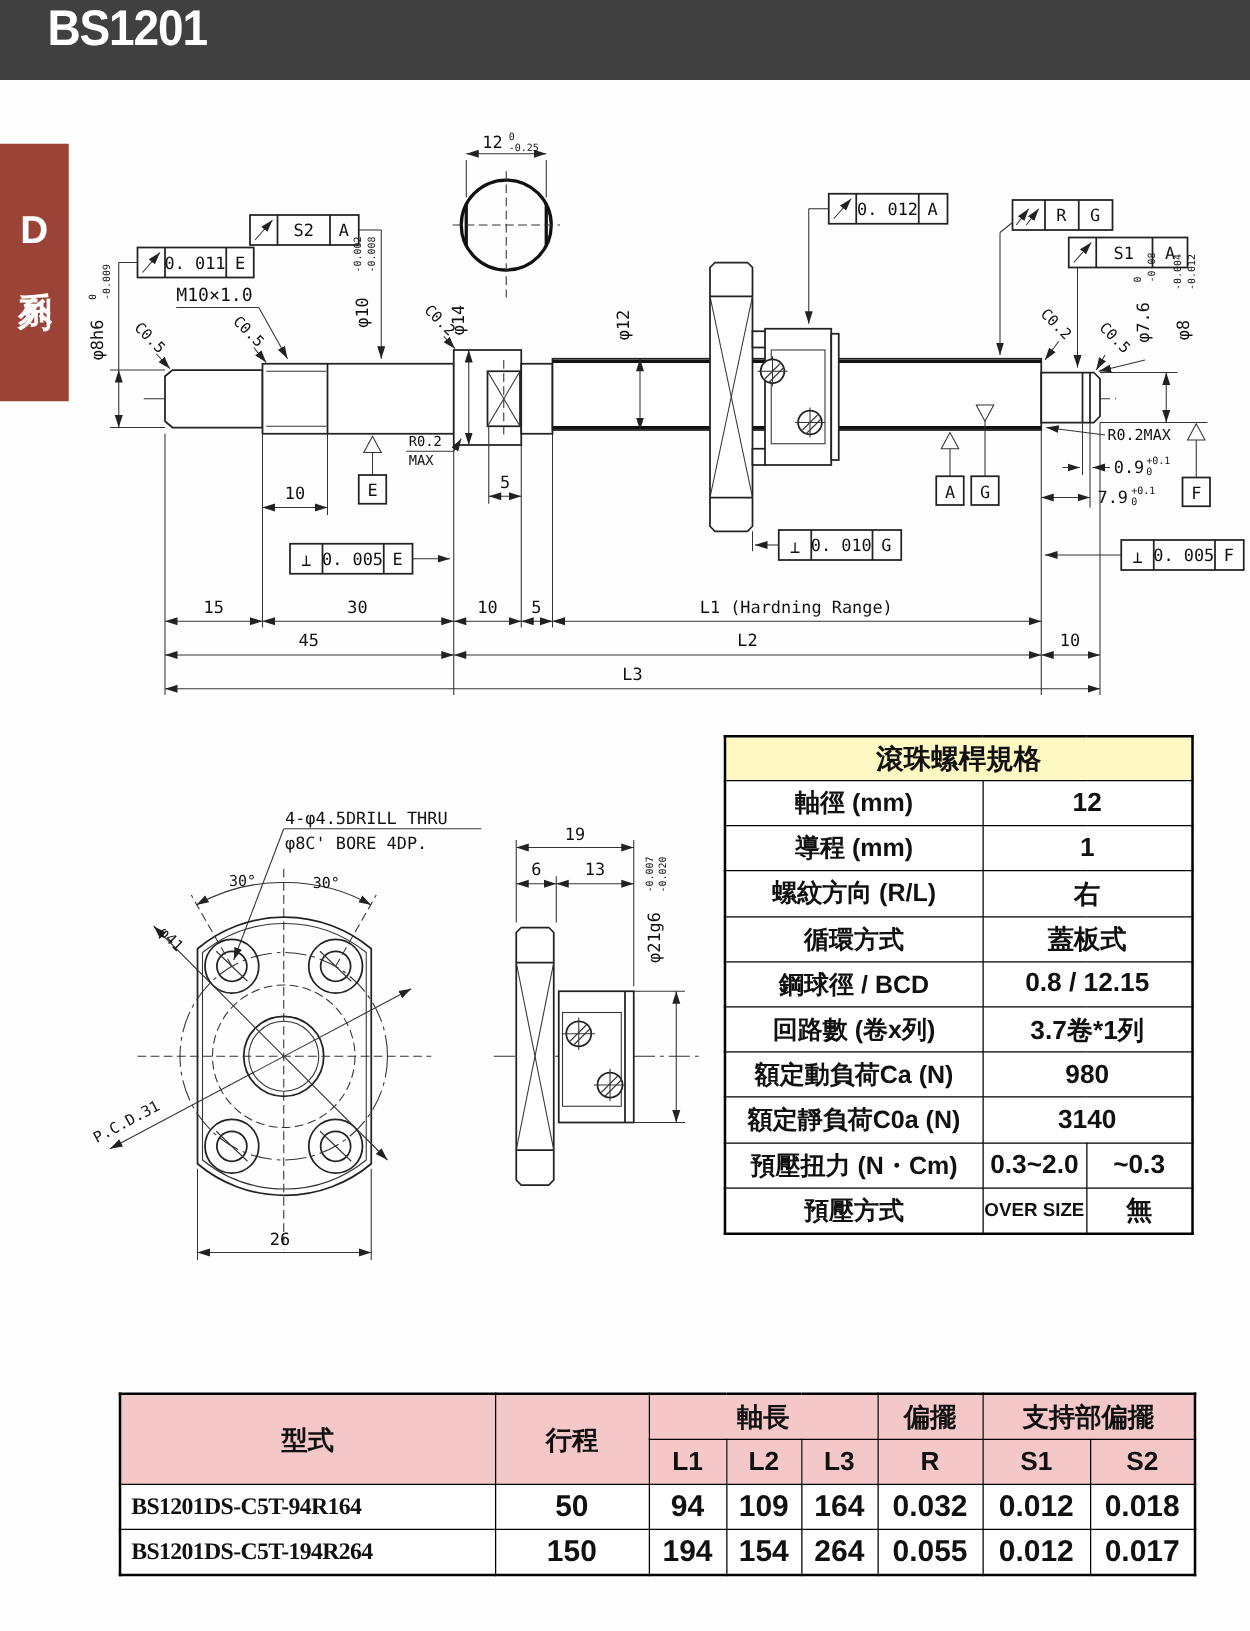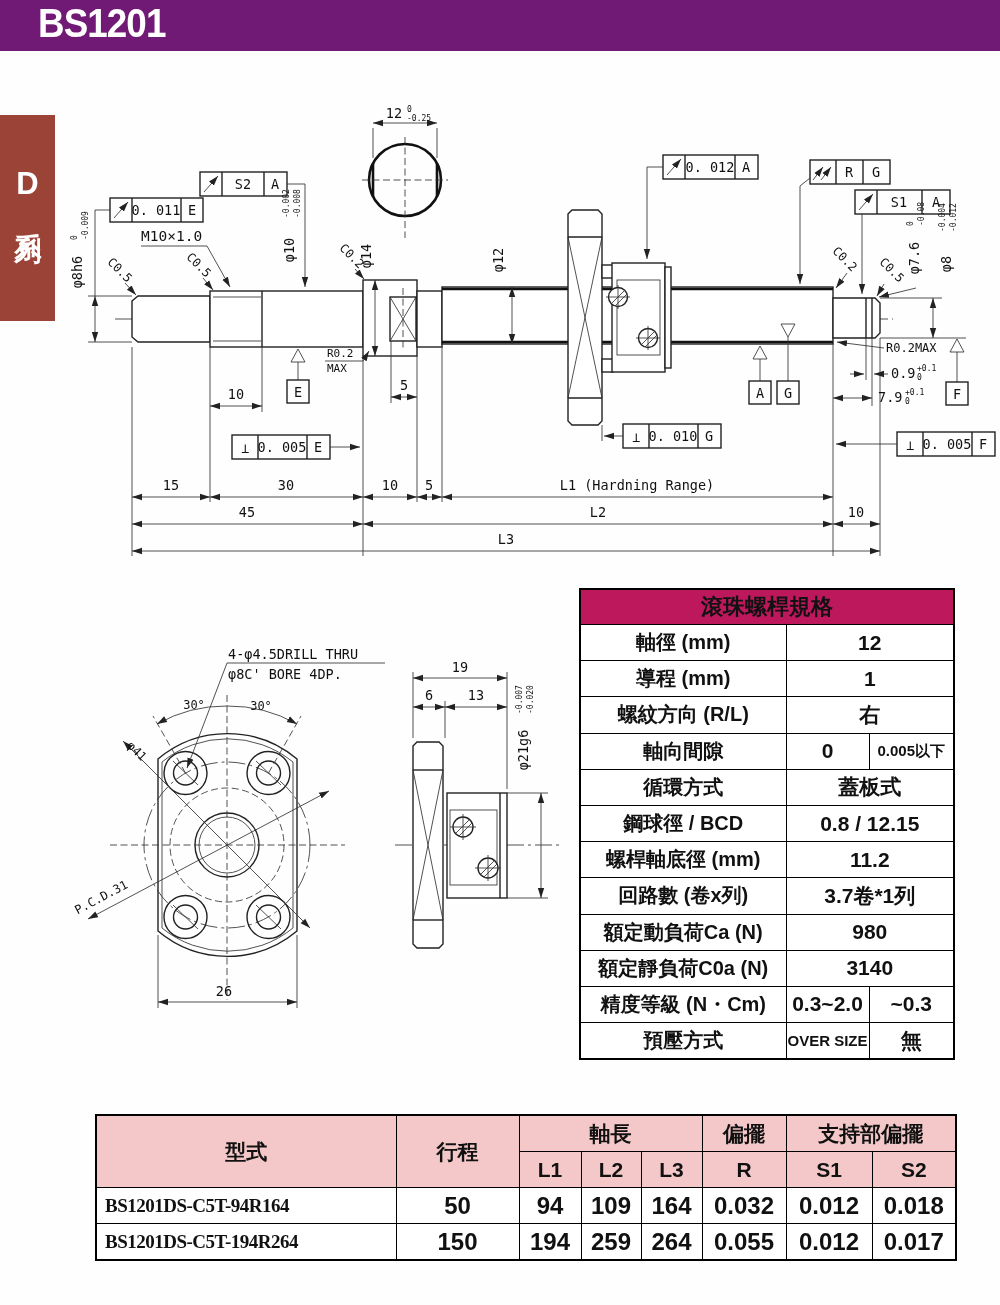--- a/index.html
+++ b/index.html
@@ -1,19 +1,19 @@
 <!DOCTYPE html>
 <html><head>
 <meta charset="utf-8">
 <style>
   html,body{margin:0;padding:0;background:#fff;}
   .page{position:relative;width:1000px;height:1305px;background:#fefefe;overflow:hidden;
         font-family:"Liberation Sans",sans-serif;}
   
-  .banner{position:absolute;left:0;top:0;width:1000px;height:51px;background:#701a75;}
+  .banner{position:absolute;left:0;top:0;width:1000px;height:64px;background:#404040;}
   .banner .t{position:absolute;left:38px;top:1px;color:#fff;font-size:40px;font-weight:bold;
              letter-spacing:-1px;transform:scaleX(.92);transform-origin:left center;
              font-family:"Liberation Sans",sans-serif;}
   
   .series{position:absolute;left:0;top:115px;width:55px;height:206px;background:#9c4337;
           color:#fff;text-align:center;}
   .series .d{margin-top:52px;font-size:31px;font-weight:bold;line-height:34px;}
   .series .w{font-size:27px;font-weight:bold;line-height:33px;margin-top:10px;writing-mode:vertical-rl;
              text-orientation:upright;letter-spacing:6px;margin-left:auto;margin-right:auto;}
   
@@ -25,21 +25,21 @@
   .tn{stroke:#333;stroke-width:0.85;fill:none;}
   .ds{stroke-dasharray:7 3.5;}
   .cl{stroke-dasharray:17 4 3 4;}
   .t13{font-size:13.5px;} .t12{font-size:12px;} .t11{font-size:11px;} .t14{font-size:14.5px;} .t7{font-size:8px;}
   .mid{text-anchor:middle;}
   
   table{border-collapse:collapse;table-layout:fixed;background:#fff;}
   td,th{border:1.6px solid #000;padding:0;text-align:center;vertical-align:middle;
         font-weight:bold;color:#111;overflow:hidden;white-space:nowrap;}
   .spec{position:absolute;left:579px;top:588px;width:374px;border:2.6px solid #000;}
-  .spec .title{background:#be185d;height:34px;font-size:22px;}
+  .spec .title{background:#fef9c3;height:34px;font-size:22px;}
   .spec td{height:35.2px;font-size:20px;}
   .spec td.lab{font-size:20px;}
   .spec td.val{font-size:21px;}
   .spec td.sm{font-size:15px;}
   .models{position:absolute;left:95px;top:1114px;width:860px;border:2.6px solid #000;}
   .models th{background:#f4c8c8;font-size:21px;height:35px;}
   .models td{height:35px;font-size:24px;}
   .models td.model{text-align:left;padding-left:8px;font-size:19px;letter-spacing:-0.5px;font-family:Liberation Serif, serif;}
 </style>
 </head>
@@ -438,50 +438,41 @@
         </tr>
     <tr>
           <td class="lab">導程 (mm)</td>
           <td class="val" colspan="2">1</td>
         </tr>
     <tr>
           <td class="lab">螺紋方向 (R/L)</td>
           <td class="val" colspan="2">右</td>
         </tr>
     <tr>
-          <td class="lab">軸向間隙</td>
-          <td class="val">0</td>
-          <td class="sm">0.005以下</td>
-        </tr>
-    <tr>
           <td class="lab">循環方式</td>
           <td class="val" colspan="2">蓋板式</td>
         </tr>
     <tr>
           <td class="lab">鋼球徑 / BCD</td>
           <td class="val" colspan="2">0.8 / 12.15</td>
         </tr>
     <tr>
-          <td class="lab">螺桿軸底徑 (mm)</td>
-          <td class="val" colspan="2">11.2</td>
-        </tr>
-    <tr>
           <td class="lab">回路數 (卷x列)</td>
           <td class="val" colspan="2">3.7卷*1列</td>
         </tr>
     <tr>
           <td class="lab">額定動負荷Ca  (N)</td>
           <td class="val" colspan="2">980</td>
         </tr>
     <tr>
           <td class="lab">額定靜負荷C0a  (N)</td>
           <td class="val" colspan="2">3140</td>
         </tr>
     <tr>
-          <td class="lab">精度等級  (N・Cm)</td>
+          <td class="lab">預壓扭力  (N・Cm)</td>
           <td class="val">0.3~2.0</td>
           <td class="val">~0.3</td>
         </tr>
     <tr>
           <td class="lab">預壓方式</td>
           <td class="sm">OVER SIZE</td>
           <td class="val">無</td>
         </tr>
   </tbody>
     </table>
@@ -520,21 +511,21 @@
       <td>109</td>
       <td>164</td>
       <td>0.032</td>
       <td>0.012</td>
       <td>0.018</td>
     </tr>
     <tr>
       <td class="model">BS1201DS-C5T-194R264</td>
       <td>150</td>
       <td>194</td>
-      <td>259</td>
+      <td>154</td>
       <td>264</td>
       <td>0.055</td>
       <td>0.012</td>
       <td>0.017</td>
     </tr>
   </tbody>
     </table>
 
 </div>
 

